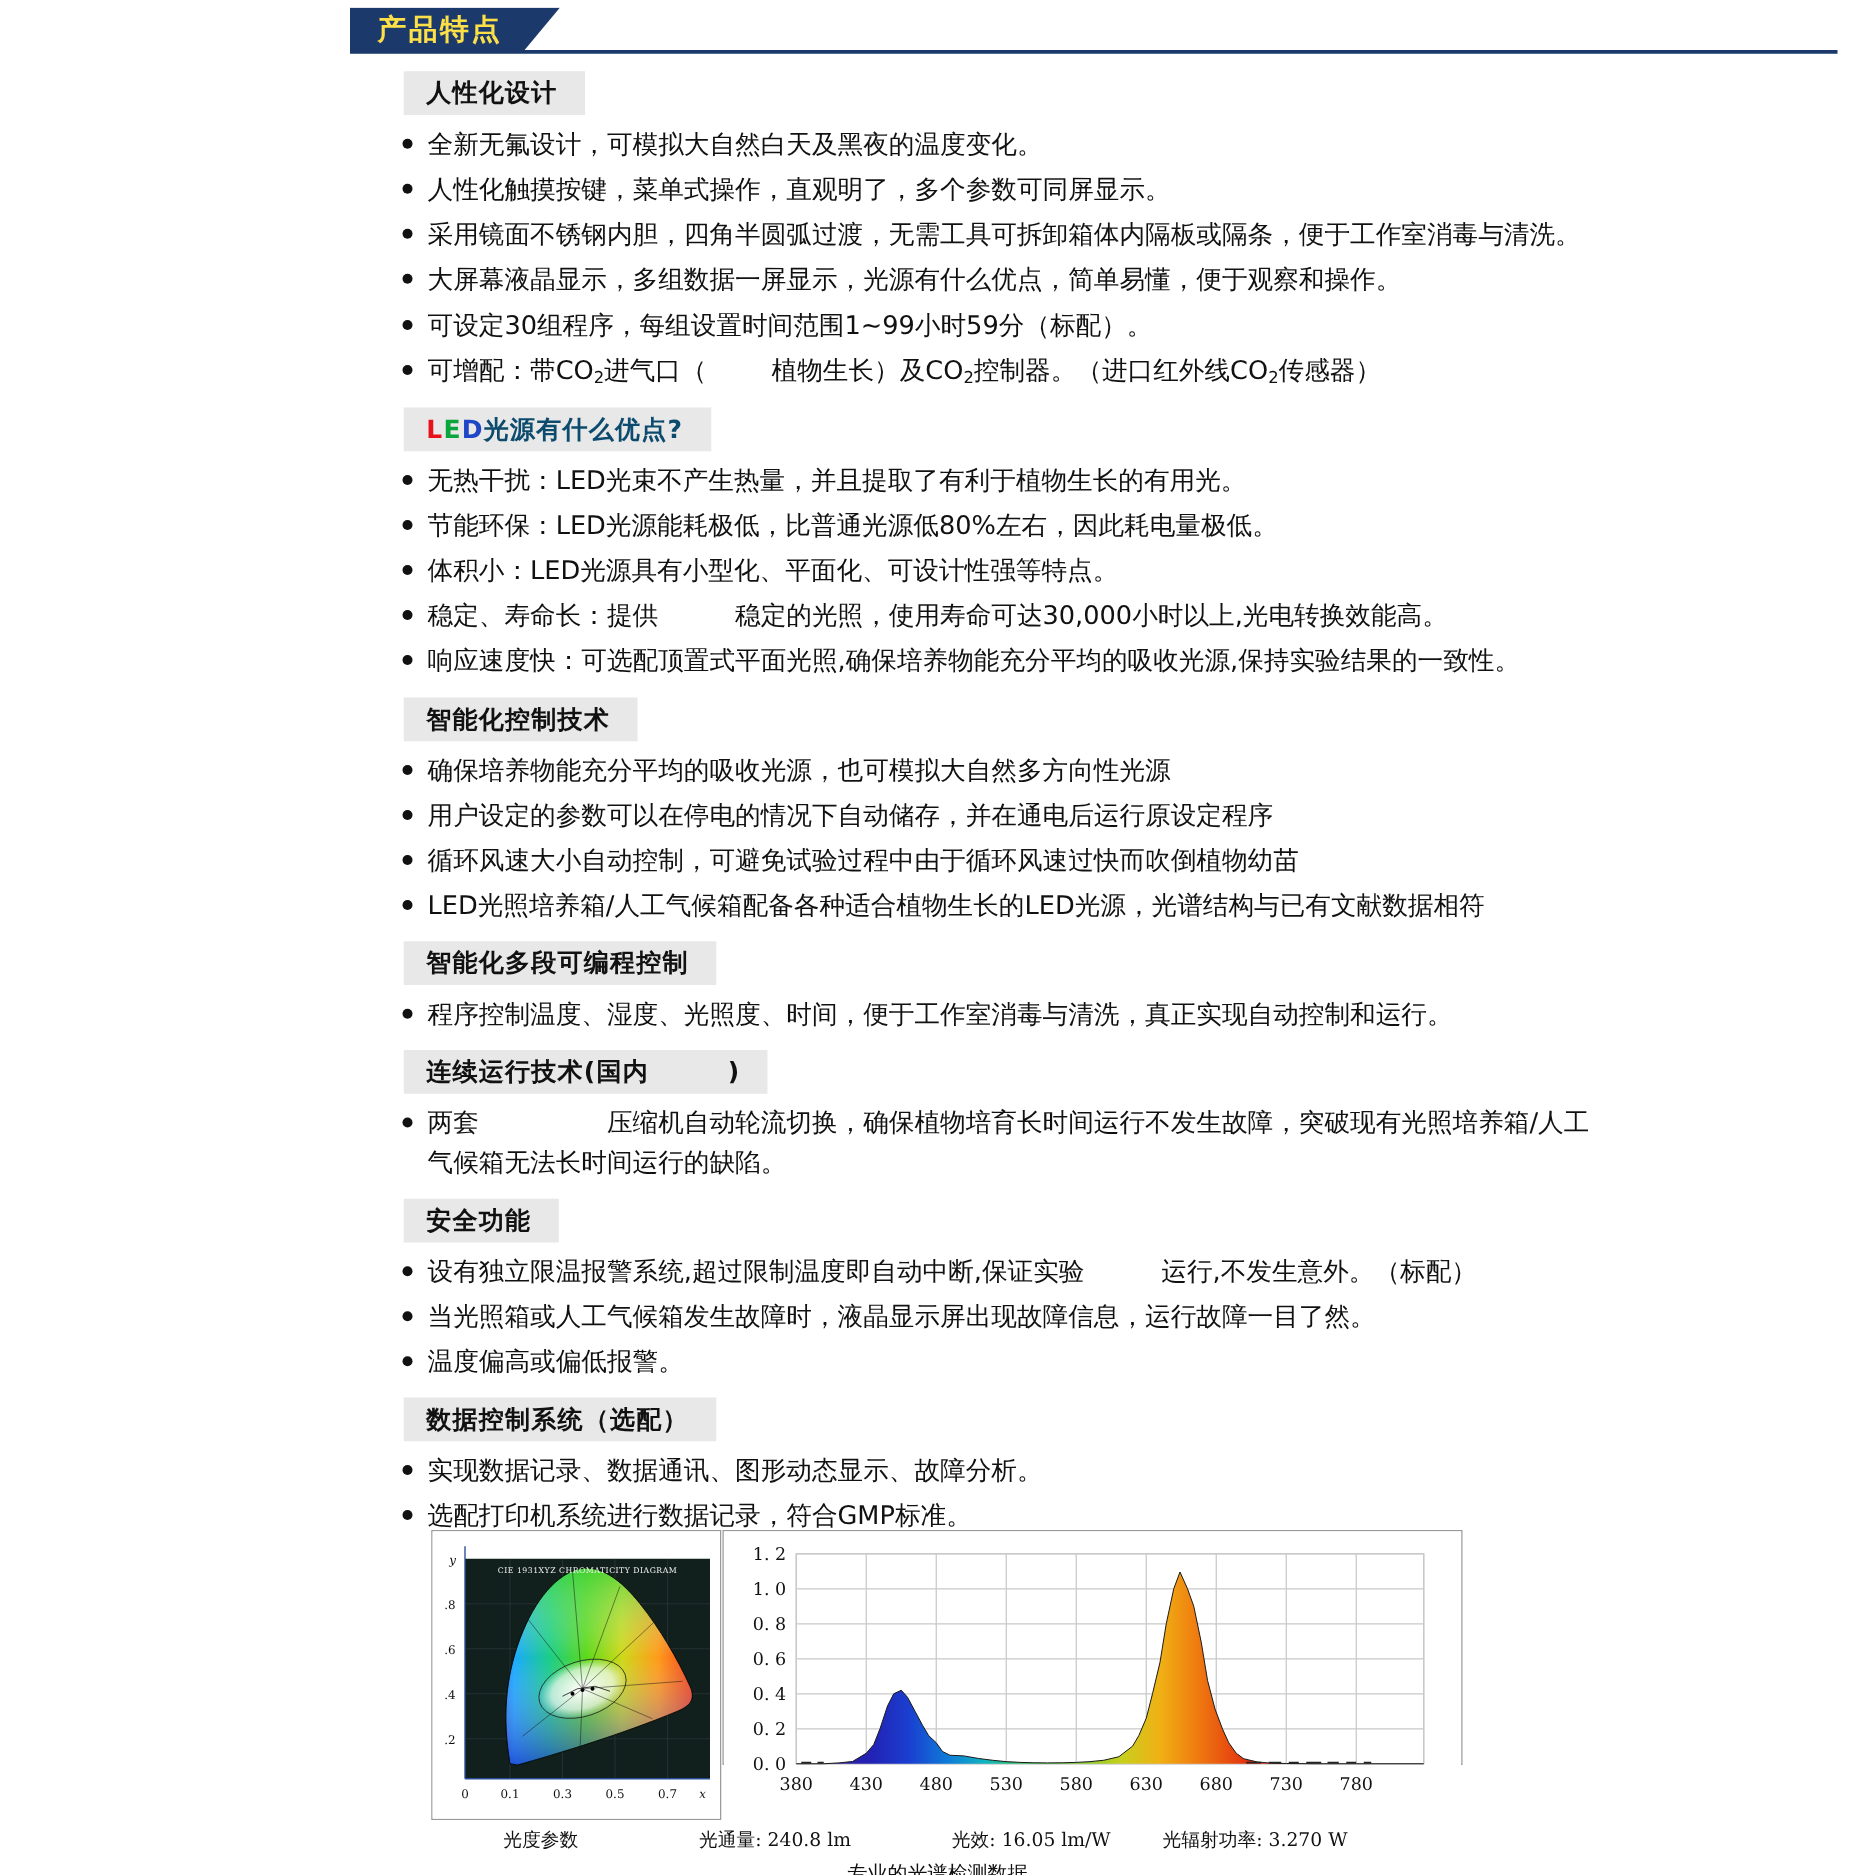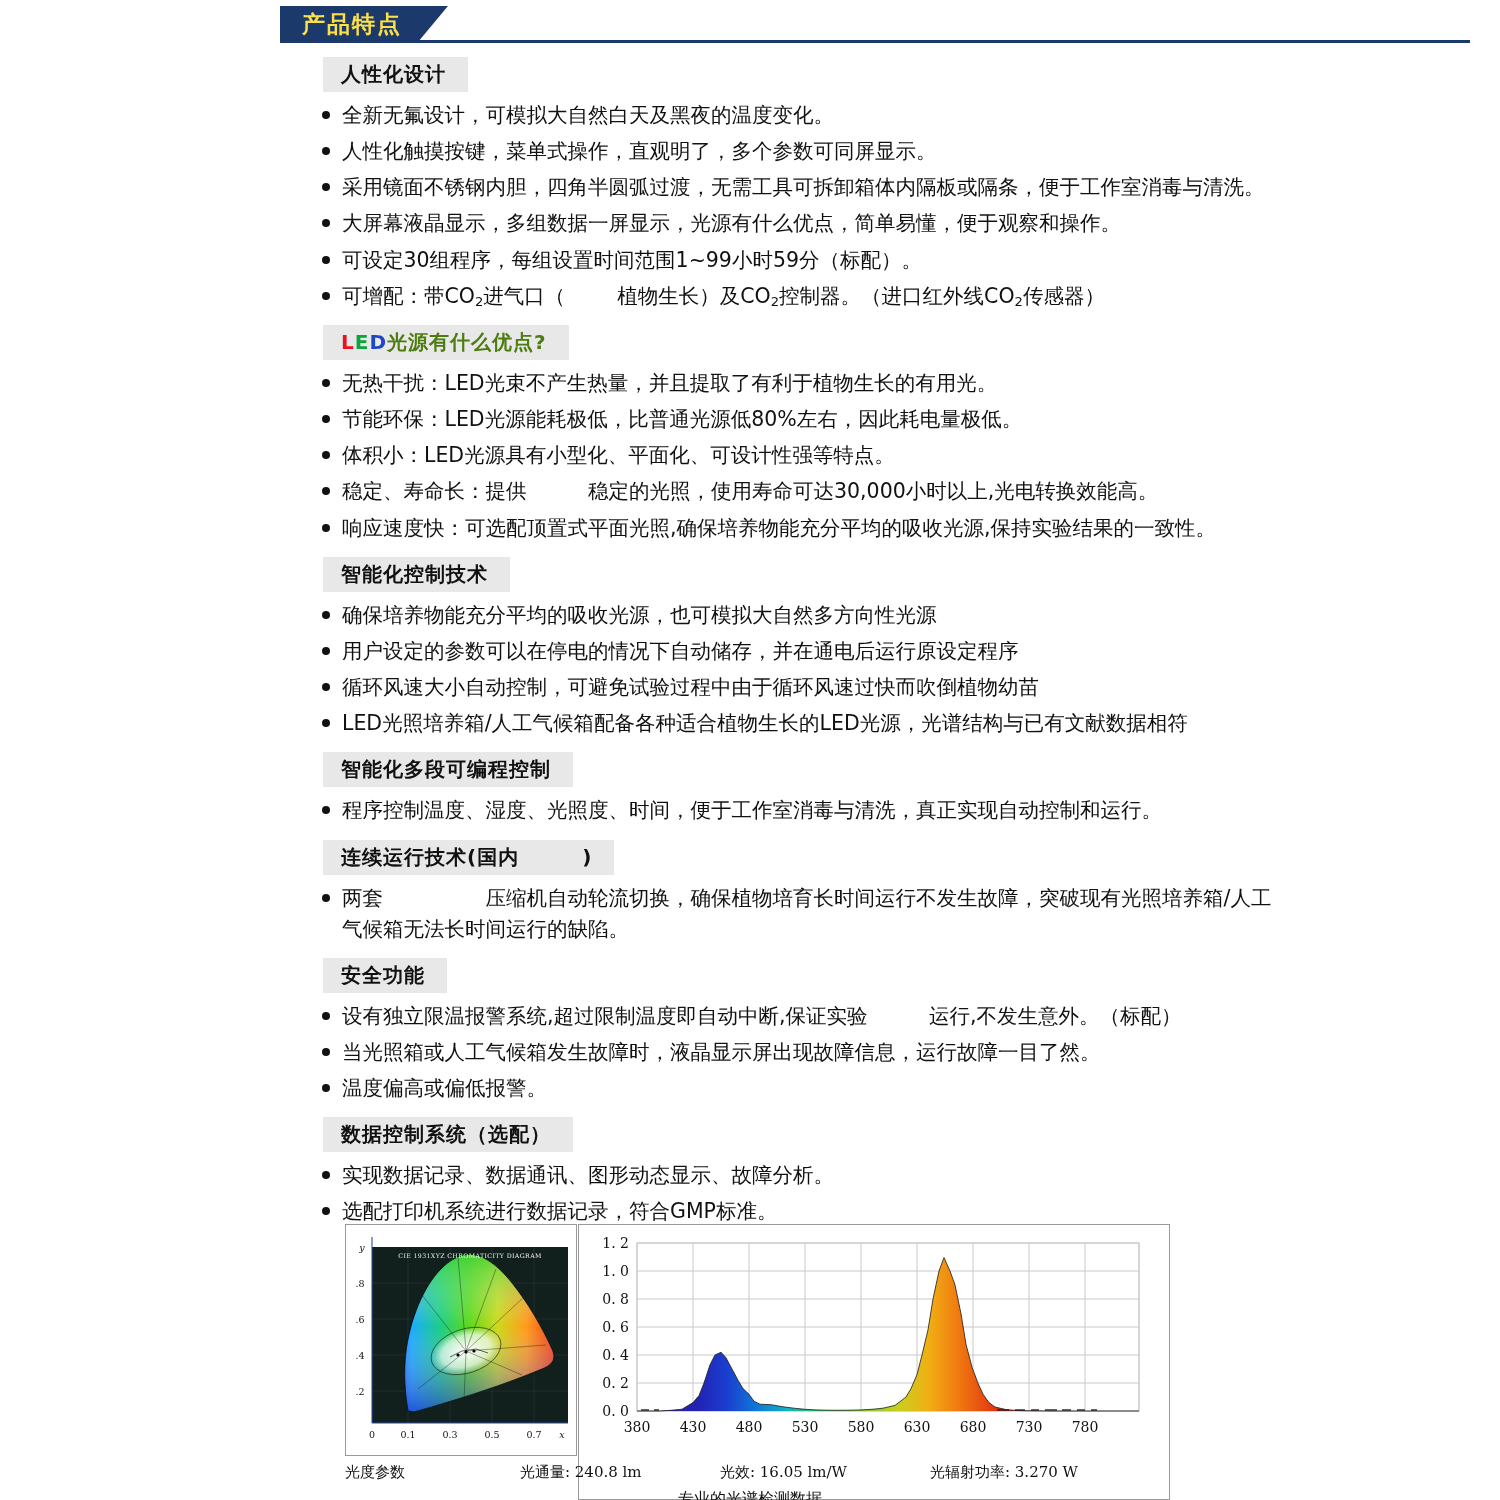--- a/index.html
+++ b/index.html
@@ -40,21 +40,21 @@
     color:#111;
     font-size:20px; font-weight:bold;
     padding:5px 22px 5px 18px;
     margin:9px 0 7px 293px;
     letter-spacing:1px;
     line-height:1.25;
   }
   .sec-head.led span.l { color:#e8121c; }
   .sec-head.led span.e { color:#0aa53c; }
   .sec-head.led span.d { color:#2046c8; }
-  .sec-head.led span.rest { color:#4d7c0f; }
+  .sec-head.led span.rest { color:#0c4a6e; }
   .gapsp { display:inline-block; width:52px; }
 
   ul.bl { list-style:none; margin:0; padding:0; }
   ul.bl li {
     position:relative;
     margin:0 0 3px 0;
     padding:1px 0 1px 22px;
     font-size:20.5px;
     line-height:1.52;
     color:#111;
@@ -74,27 +74,27 @@
   
   .figs {
     position:absolute;
     left:345px; top:1218px;
     width:825px; height:232px;
     display:flex;
     gap:0;
   }
   .fig-box { border:1px solid #9a9a9a; background:#fff; }
   .fig-cie { width:232px; height:232px; position:relative; }
-  .fig-spec { width:592px; height:276px; position:relative; margin-left:1px; }
+  .fig-spec { width:592px; height:188px; position:relative; margin-left:1px; }
 
   .spec-caption-row {
     position:absolute; left:345px; top:1457px; width:830px;
     font-family:"DejaVu Serif","Liberation Serif",serif;
     font-size:15px; color:#111;
-    display:flex; align-items:center;
+    display:flex; align-items:center;text-align:center;
   }
   .spec-caption-row .lbl { width:175px; }
   .spec-caption-row .m1 { width:200px; }
   .spec-caption-row .m2 { width:210px; }
 
   .bottom-caption {
     position:absolute; left:0; top:1483px; width:1500px;
     text-align:center; font-size:16px; color:#111;
   }
 </style>

